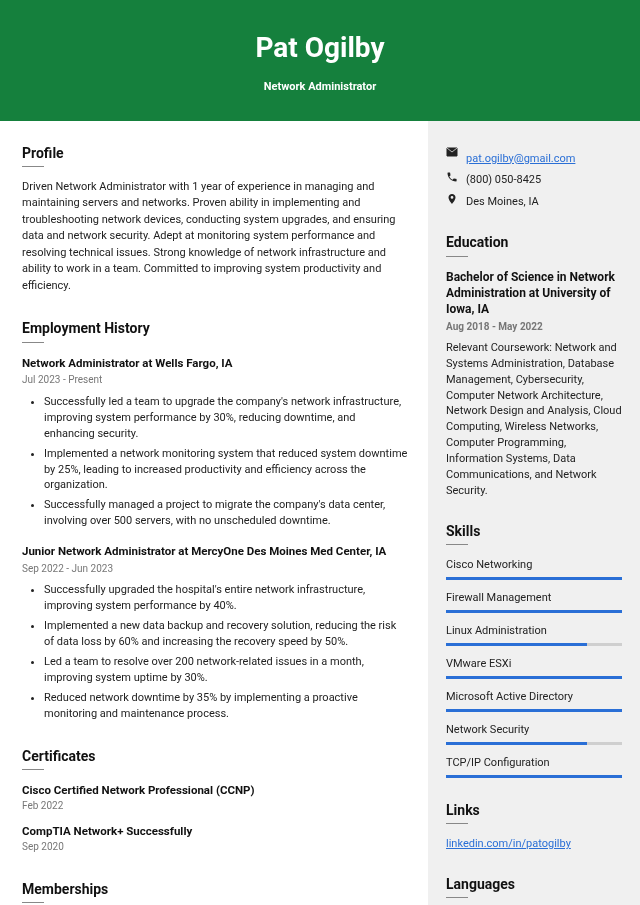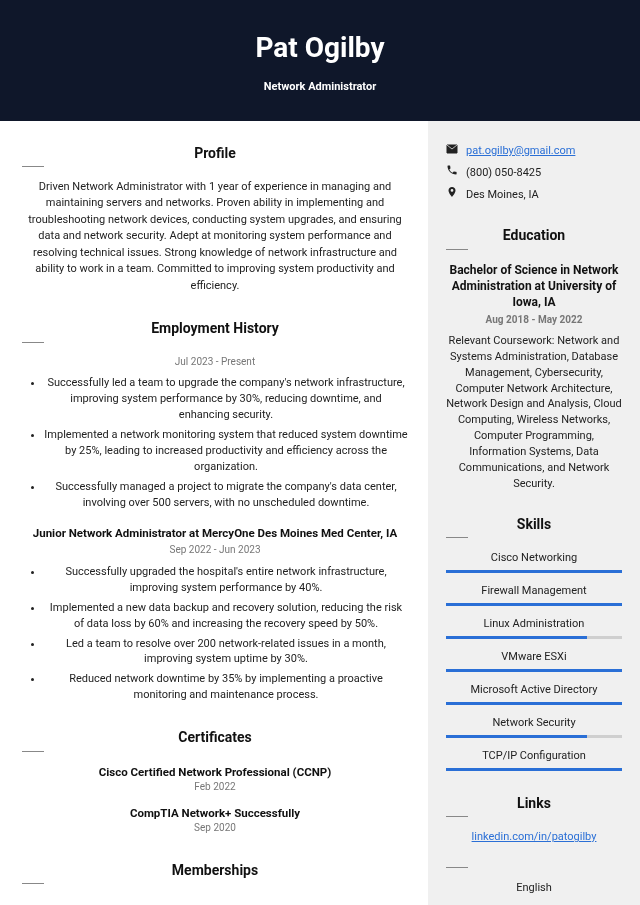--- a/index.html
+++ b/index.html
@@ -5,21 +5,21 @@
     * { margin: 0; padding: 0; box-sizing: border-box; }
     body {
       font-family: -apple-system, BlinkMacSystemFont, "Segoe UI", Roboto, Helvetica, Arial, sans-serif;
       width: 640px;
       background: #fff;
       color: #222;
       font-size: 11px;
       line-height: 1.45;
     }
     .header {
-      background: #0f172a;
+      background: #15803d;
       color: #fff;
       text-align: center;
       padding: 28px 20px 26px;
     }
     .header h1 {
       font-size: 28px;
       font-weight: 700;
       margin-bottom: 10px;
     }
     .header .subtitle {
@@ -74,21 +74,21 @@
     ul.bullets {
       list-style: disc;
       padding-left: 22px;
     }
     ul.bullets li {
       font-size: 11px;
       color: #222;
       line-height: 1.45;
       margin-bottom: 4px;
     }
-    .section-block { margin-bottom: 24px; text-align: center; }
+    .section-block { margin-bottom: 24px; }
     .cert-item, .member-item {
       margin-bottom: 10px;
     }
     .cert-title, .member-title {
       font-size: 11.5px;
       font-weight: 700;
       color: #111;
     }
     .contact-row {
       display: flex;
@@ -99,20 +99,21 @@
     }
     .contact-row .icon {
       width: 12px;
       text-align: center;
       color: #222;
       flex-shrink: 0;
     }
     .link {
       color: #2a6fd6;
       text-decoration: underline;
+      margin-top: 8px;
     }
     .edu-degree {
       font-size: 12px;
       font-weight: 700;
       color: #111;
       line-height: 1.35;
       margin-bottom: 3px;
     }
     .edu-dates {
       font-size: 10px;
@@ -161,20 +162,21 @@
       <div class="section-title">Profile</div>
       <div class="title-underline"></div>
       <div class="profile-text">Driven Network Administrator with 1 year of experience in managing and maintaining servers and networks. Proven ability in implementing and troubleshooting network devices, conducting system upgrades, and ensuring data and network security. Adept at monitoring system performance and resolving technical issues. Strong knowledge of network infrastructure and ability to work in a team. Committed to improving system productivity and efficiency.</div>
     </div>
 
     <div class="section-block">
       <div class="section-title">Employment History</div>
       <div class="title-underline"></div>
 
       <div class="job">
+        <div class="job-title">Network Administrator at Wells Fargo, IA</div>
         <div class="date-range">Jul 2023 - Present</div>
         <ul class="bullets">
           <li>Successfully led a team to upgrade the company's network infrastructure, improving system performance by 30%, reducing downtime, and enhancing security.</li>
           <li>Implemented a network monitoring system that reduced system downtime by 25%, leading to increased productivity and efficiency across the organization.</li>
           <li>Successfully managed a project to migrate the company's data center, involving over 500 servers, with no unscheduled downtime.</li>
         </ul>
       </div>
 
       <div class="job">
         <div class="job-title">Junior Network Administrator at MercyOne Des Moines Med Center, IA</div>
@@ -297,20 +299,21 @@
         </div>
     </div>
 
     <div class="section-block">
       <div class="section-title">Links</div>
       <div class="title-underline"></div>
       <a class="link">linkedin.com/in/patogilby</a>
     </div>
 
     <div class="section-block">
+      <div class="section-title">Languages</div>
       <div class="title-underline"></div>
       <div id="languages-container">
           <div class="skill-item">
             <div class="skill-name">English</div>
           </div>
         </div>
     </div>
 
   </div>
 </div>

